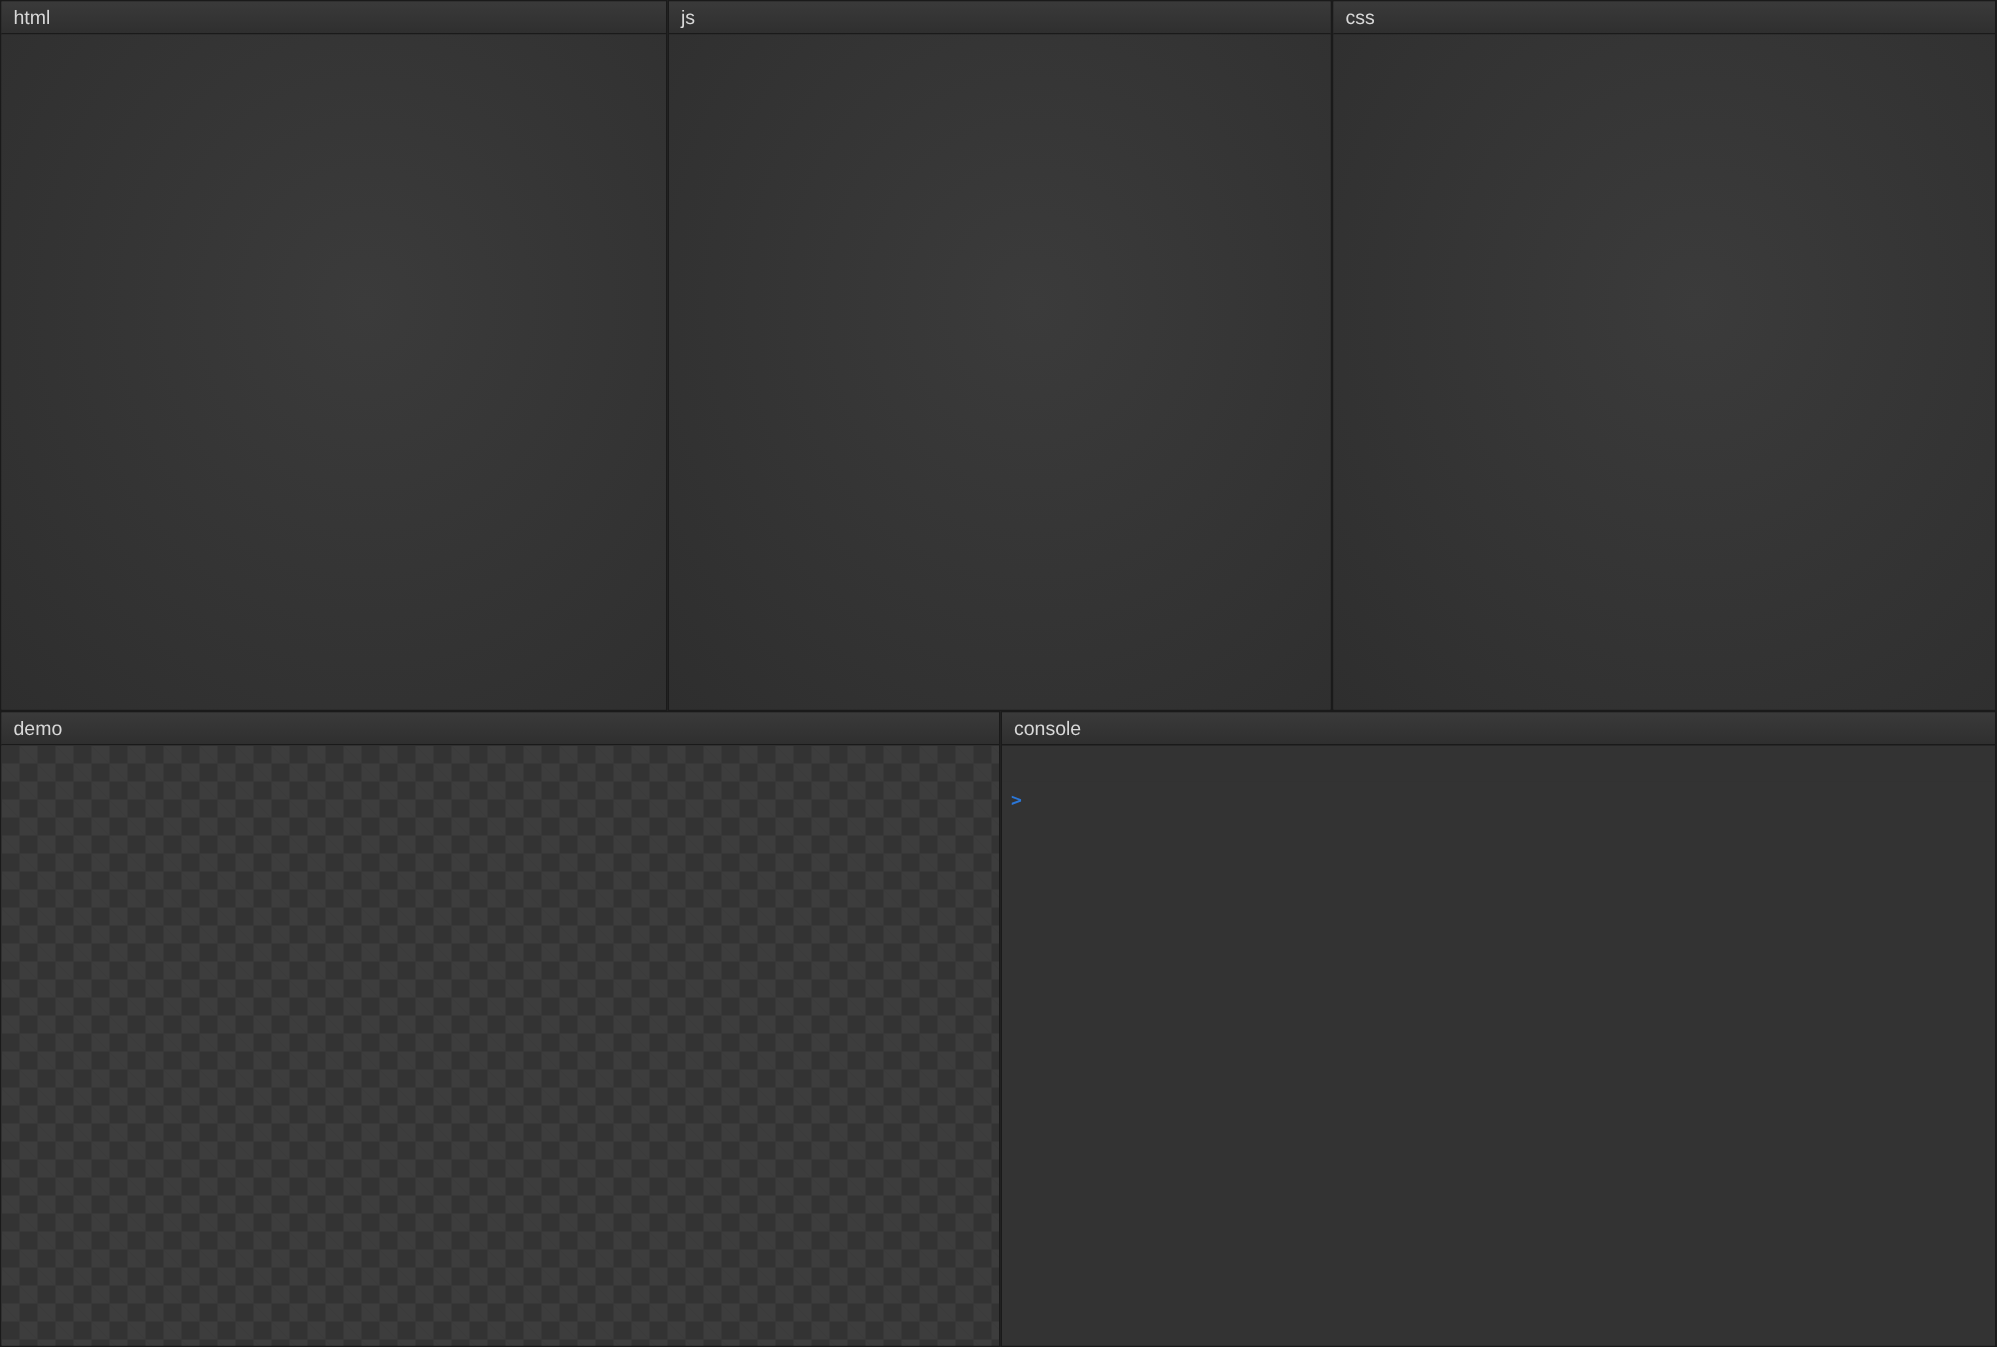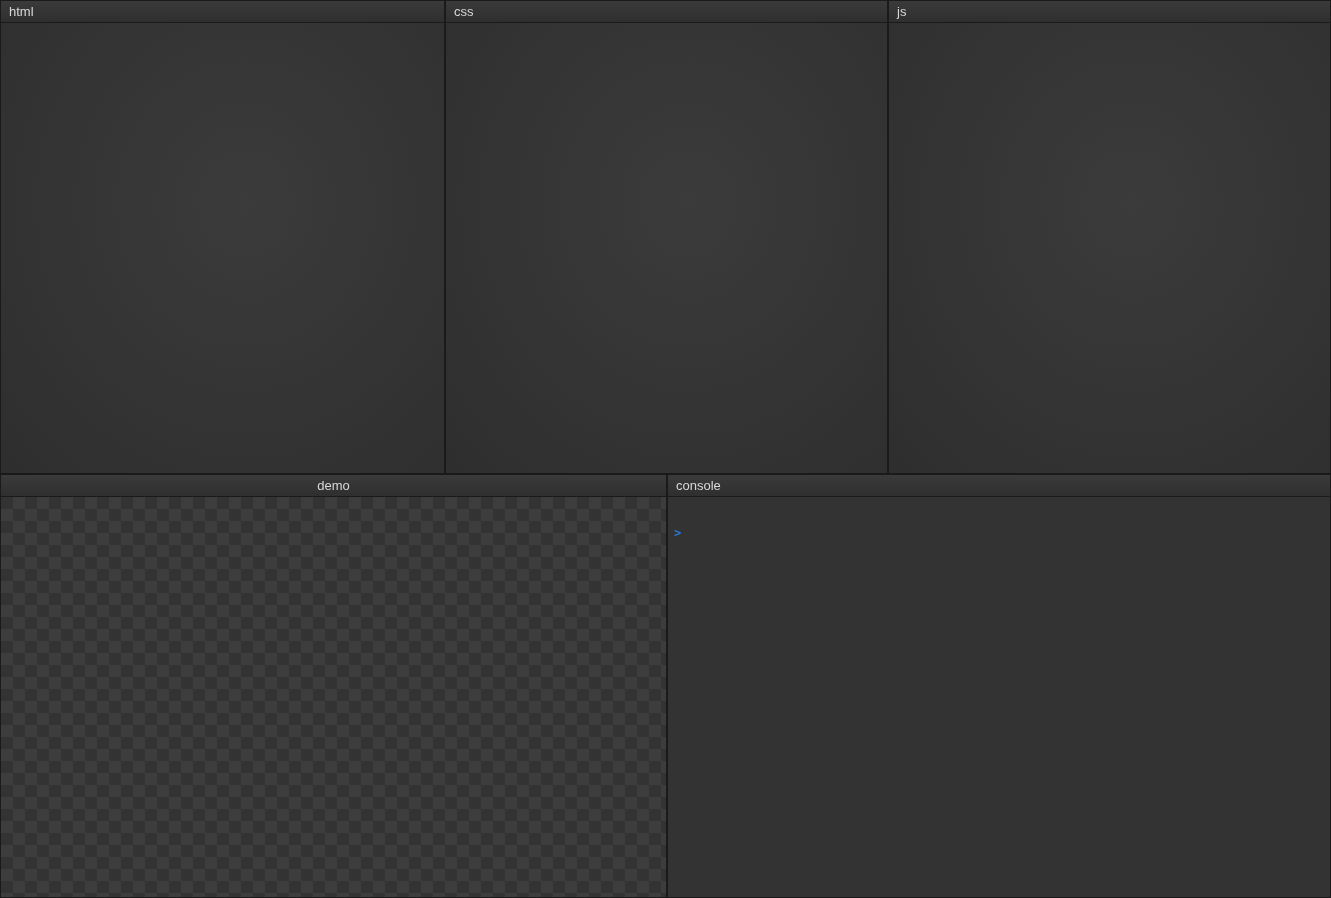--- a/index.html
+++ b/index.html
@@ -53,21 +53,20 @@
     .panel-js {
       width: 443px;
     }
     
     .panel-css {
       flex: 1;
     }
     
     .panel-demo {
       width: 667px;
-      text-align: center;
     }
     
     .panel-console {
       flex: 1;
       gap: 24px;
     }
     
     .panel-header {
       height: 22px;
       background: linear-gradient(to bottom, #3a3a3a, #2f2f2f);
@@ -151,32 +150,32 @@
 
     <div class="panel panel-html">
       <div class="panel-header">
         <span>html</span>
       </div>
       <div class="panel-body">
         <textarea class="editor-area" spellcheck="false" style=""></textarea>
       </div>
     </div>
 
-    <div class="panel panel-css">
-      <div class="panel-header">
-        <span>css</span>
+    <div class="panel panel-js">
+      <div class="panel-header">
+        <span>js</span>
       </div>
       <div class="panel-body">
         <textarea class="editor-area" spellcheck="false" style=""></textarea>
       </div>
     </div>
 
-    <div class="panel panel-js">
-      <div class="panel-header">
-        <span>js</span>
+    <div class="panel panel-css">
+      <div class="panel-header">
+        <span>css</span>
       </div>
       <div class="panel-body">
         <textarea class="editor-area" spellcheck="false" style=""></textarea>
       </div>
     </div>
 
   </div>
 
   <div class="bottom-row">
 

